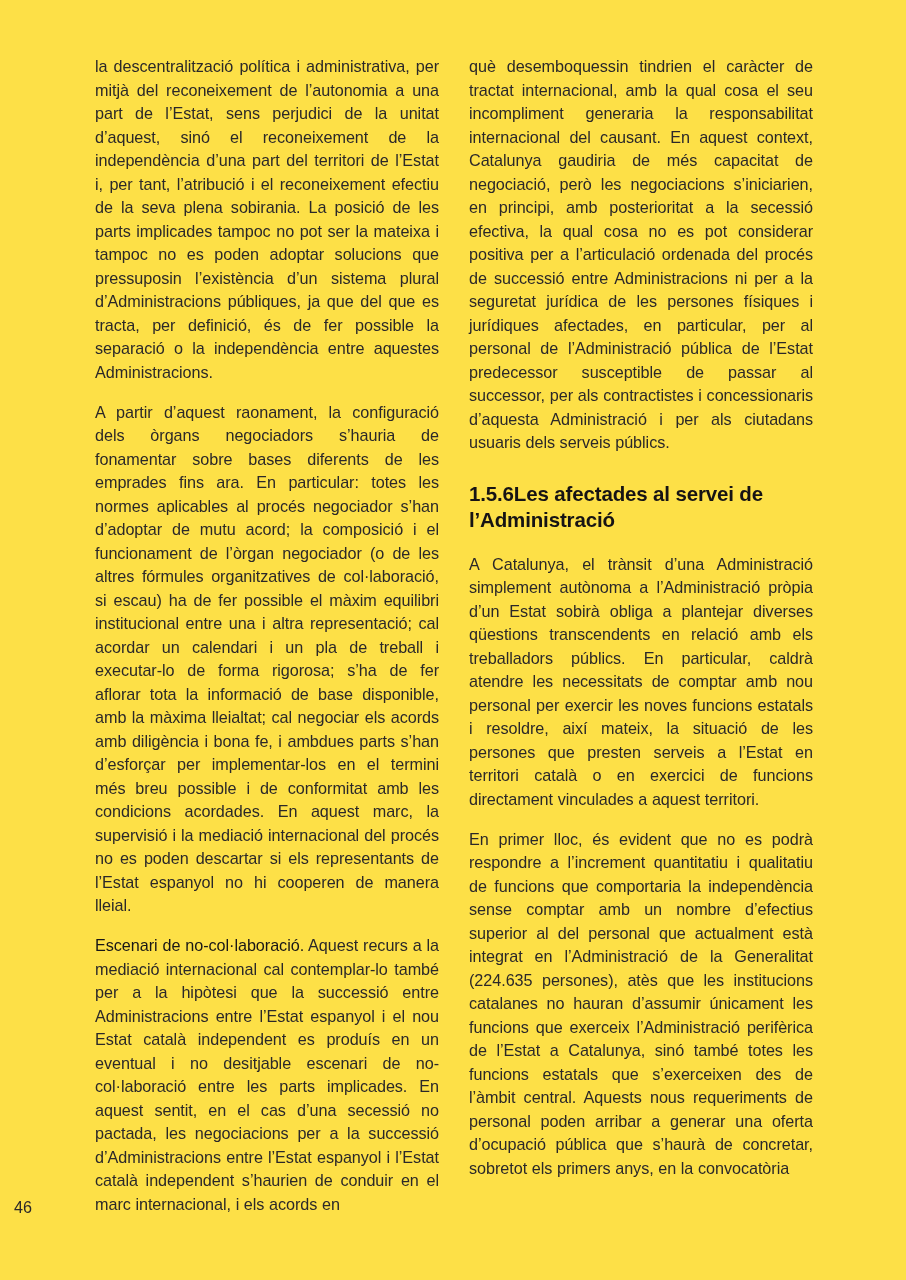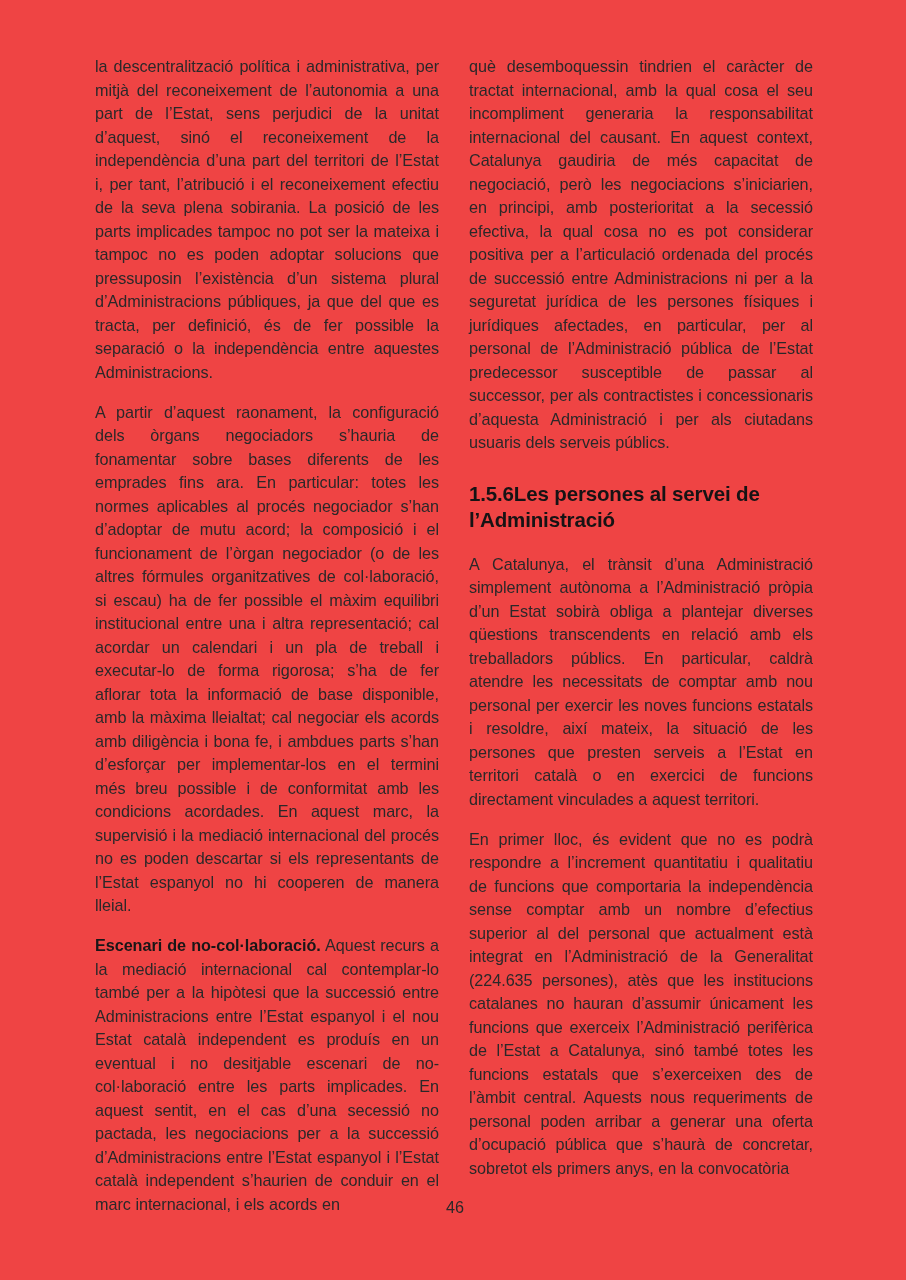--- a/index.html
+++ b/index.html
@@ -14,21 +14,21 @@
     position: relative;
     overflow: hidden;
     font-family: "Liberation Sans", sans-serif;
     color: #231f20;
     -webkit-font-smoothing: antialiased;
   }
 
   .page {
     position: absolute;
     inset: 0;
-    background: #ef4444;
+    background: #fde047;
   }
 
   
   .text-body {
     position: absolute;
     left: 95px;
     top: 55px;
     width: 718px;
     height: 1110px;
     display: flex;
@@ -52,45 +52,44 @@
     word-spacing: 0.2px;
     color: #2b2829;
     hyphens: none;
   }
 
   p.para:last-child {
     margin-bottom: 0;
   }
 
   .lead {
-    font-weight: bold;
+    font-weight: normal;
     color: #181617;
   }
 
   h2.section-heading {
     margin: 26px 0 20px 0;
     font-size: 20.5px;
     line-height: 26px;
     font-weight: bold;
     color: #161314;
     letter-spacing: -0.15px;
     text-align: left;
   }
 
   h2.section-heading .num {
     margin-right: 0;
   }
 
   
   .page-number {
     position: absolute;
-    left: 4px;
+    left: 14px;
     right: 0;
     top: 1197px;
-    text-align: center;
     font-size: 16.2px;
     line-height: 20px;
     color: #2b2829;
   }
 </style>
 </head>
 <body>
 
 <div class="page">
 
@@ -103,21 +102,21 @@
       <p class="para">A partir d’aquest raonament, la configuració dels òrgans negociadors s’hauria de fonamentar sobre bases diferents de les emprades fins ara. En particular: totes les normes aplicables al procés negociador s’han d’adoptar de mutu acord; la composició i el funcionament de l’òrgan negociador (o de les altres fórmules organitzatives de col·laboració, si escau) ha de fer possible el màxim equilibri institucional entre una i altra representació; cal acordar un calendari i un pla de treball i executar-lo de forma rigorosa; s’ha de fer aflorar tota la informació de base disponible, amb la màxima lleialtat; cal negociar els acords amb diligència i bona fe, i ambdues parts s’han d’esforçar per implementar-los en el termini més breu possible i de conformitat amb les condicions acordades. En aquest marc, la supervisió i la mediació internacional del procés no es poden descartar si els representants de l’Estat espanyol no hi cooperen de manera lleial.</p>
 
       <p class="para"><span class="lead">Escenari de no-col·laboració.</span><span> Aquest recurs a la mediació internacional cal contemplar-lo també per a la hipòtesi que la successió entre Administracions entre l’Estat espanyol i el nou Estat català independent es produís en un eventual i no desitjable escenari de no-col·laboració entre les parts implicades. En aquest sentit, en el cas d’una secessió no pactada, les negociacions per a la successió d’Administracions entre l’Estat espanyol i l’Estat català independent s’haurien de conduir en el marc internacional, i els acords en</span></p>
 
     </div>
 
     <div class="column">
 
       <p class="para">què desemboquessin tindrien el caràcter de tractat internacional, amb la qual cosa el seu incompliment generaria la responsabilitat internacional del causant. En aquest context, Catalunya gaudiria de més capacitat de negociació, però les negociacions s’iniciarien, en principi, amb posterioritat a la secessió efectiva, la qual cosa no es pot considerar positiva per a l’articulació ordenada del procés de successió entre Administracions ni per a la seguretat jurídica de les persones físiques i jurídiques afectades, en particular, per al personal de l’Administració pública de l’Estat predecessor susceptible de passar al successor, per als contractistes i concessionaris d’aquesta Administració i per als ciutadans usuaris dels serveis públics.</p>
 
-      <h2 class="section-heading"><span class="num">1.5.6</span><span>Les persones al servei de l’Administració</span></h2>
+      <h2 class="section-heading"><span class="num">1.5.6</span><span>Les afectades al servei de l’Administració</span></h2>
 
       <p class="para">A Catalunya, el trànsit d’una Administració simplement autònoma a l’Administració pròpia d’un Estat sobirà obliga a plantejar diverses qüestions transcendents en relació amb els treballadors públics. En particular, caldrà atendre les necessitats de comptar amb nou personal per exercir les noves funcions estatals i resoldre, així mateix, la situació de les persones que presten serveis a l’Estat en territori català o en exercici de funcions directament vinculades a aquest territori.</p>
 
       <p class="para">En primer lloc, és evident que no es podrà respondre a l’increment quantitatiu i qualitatiu de funcions que comportaria la independència sense comptar amb un nombre d’efectius superior al del personal que actualment està integrat en l’Administració de la Generalitat (224.635 persones), atès que les institucions catalanes no hauran d’assumir únicament les funcions que exerceix l’Administració perifèrica de l’Estat a Catalunya, sinó també totes les funcions estatals que s’exerceixen des de l’àmbit central. Aquests nous requeriments de personal poden arribar a generar una oferta d’ocupació pública que s’haurà de concretar, sobretot els primers anys, en la convocatòria</p>
 
     </div>
 
   </div>
 
   <div class="page-number">46</div>

